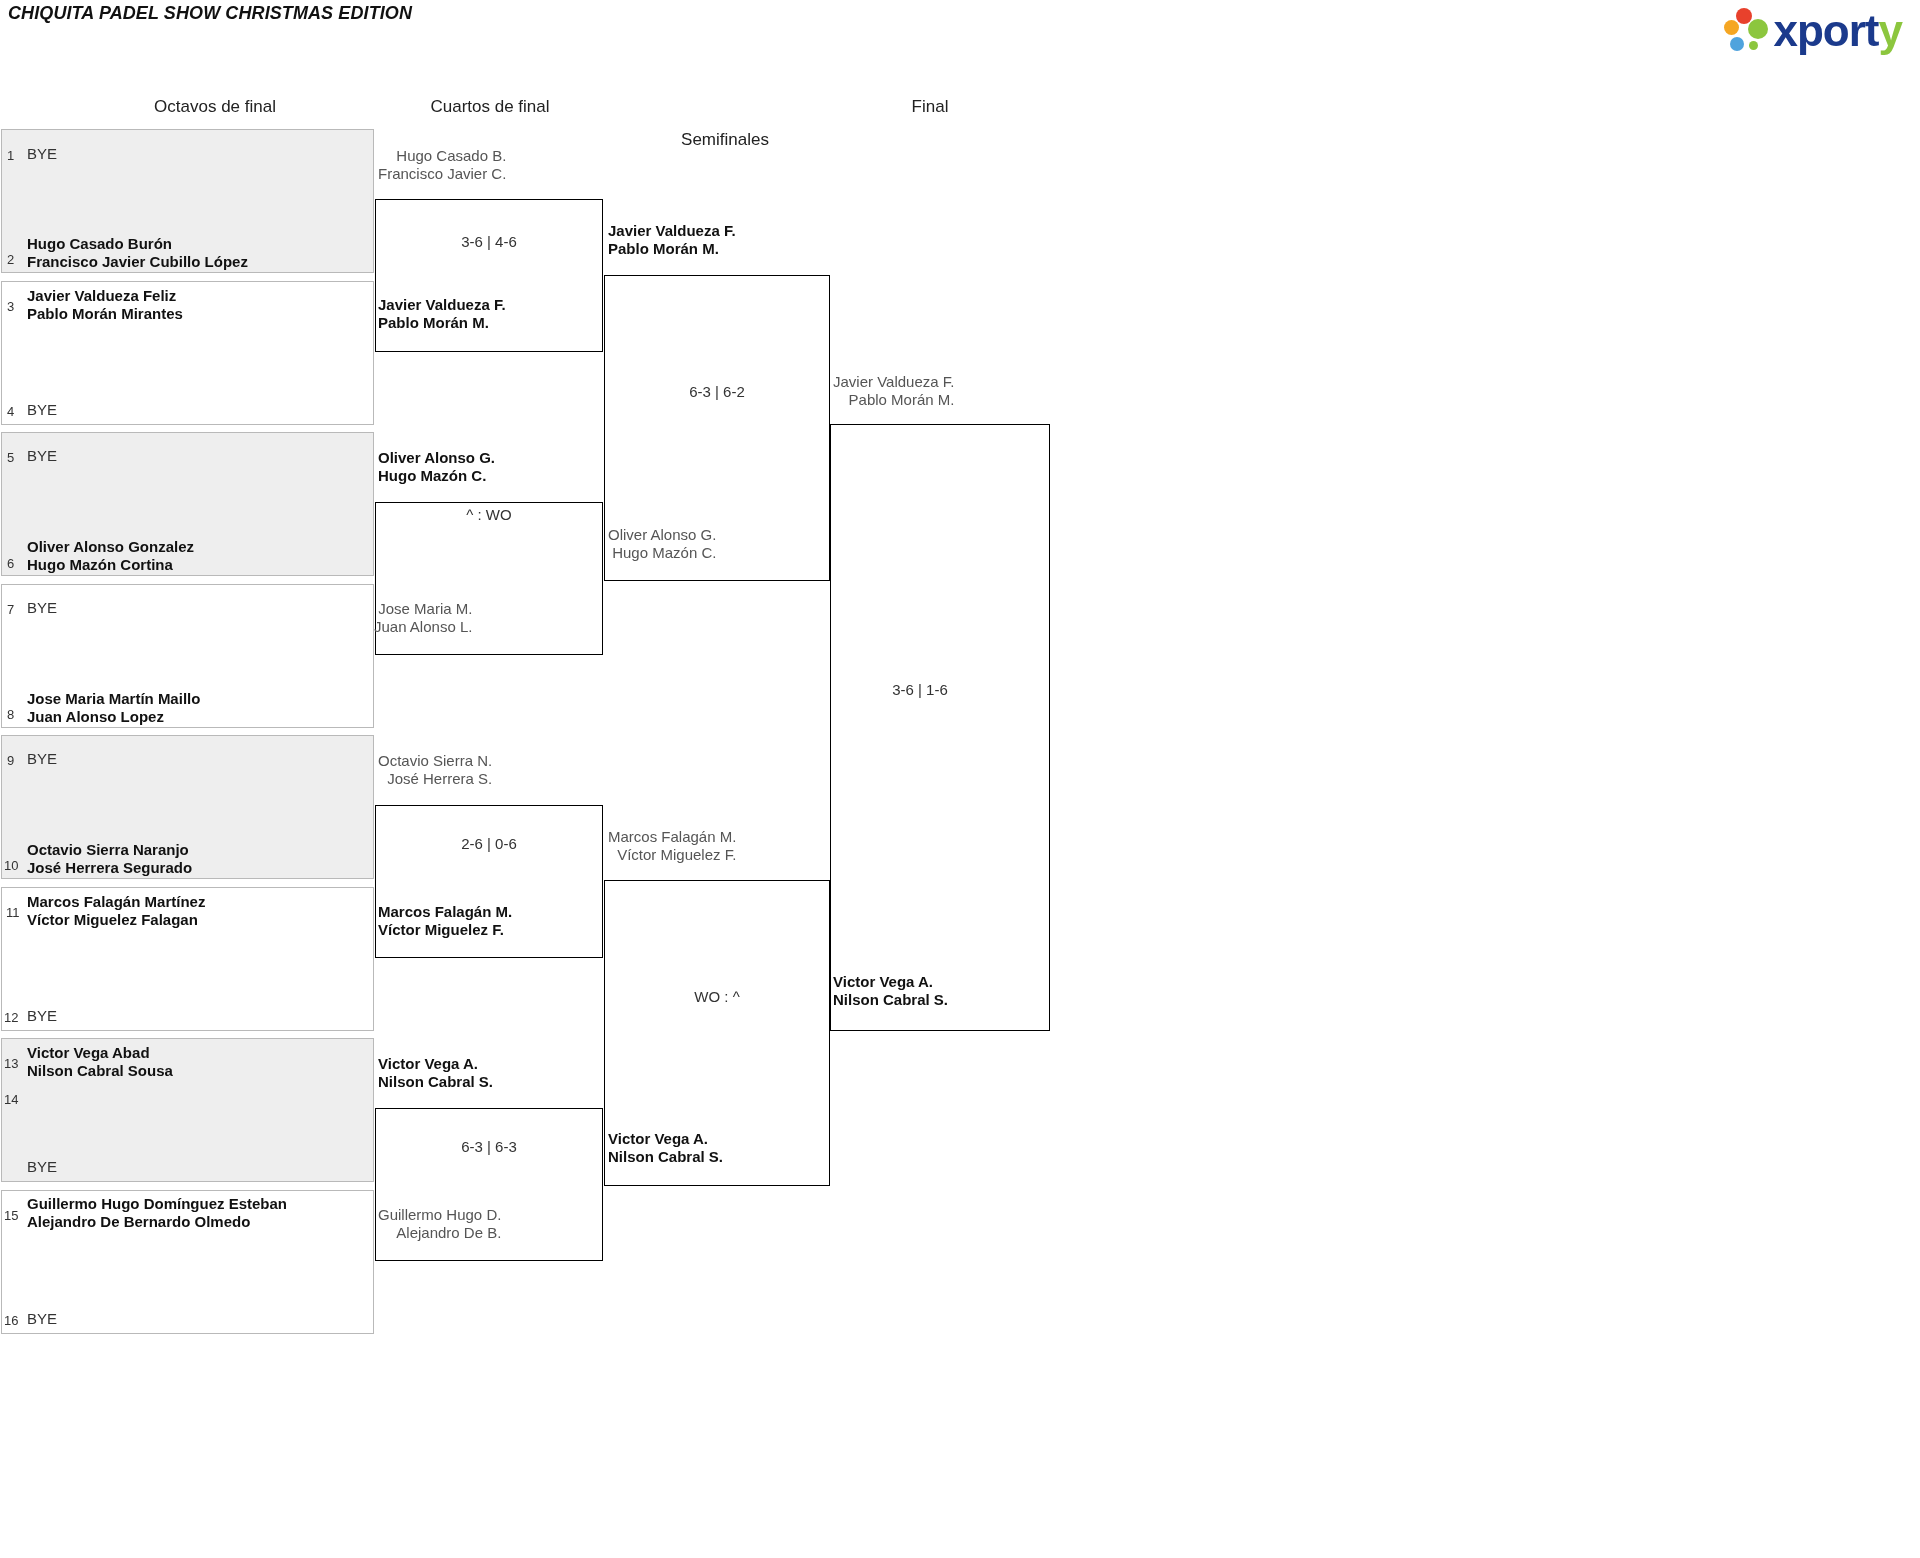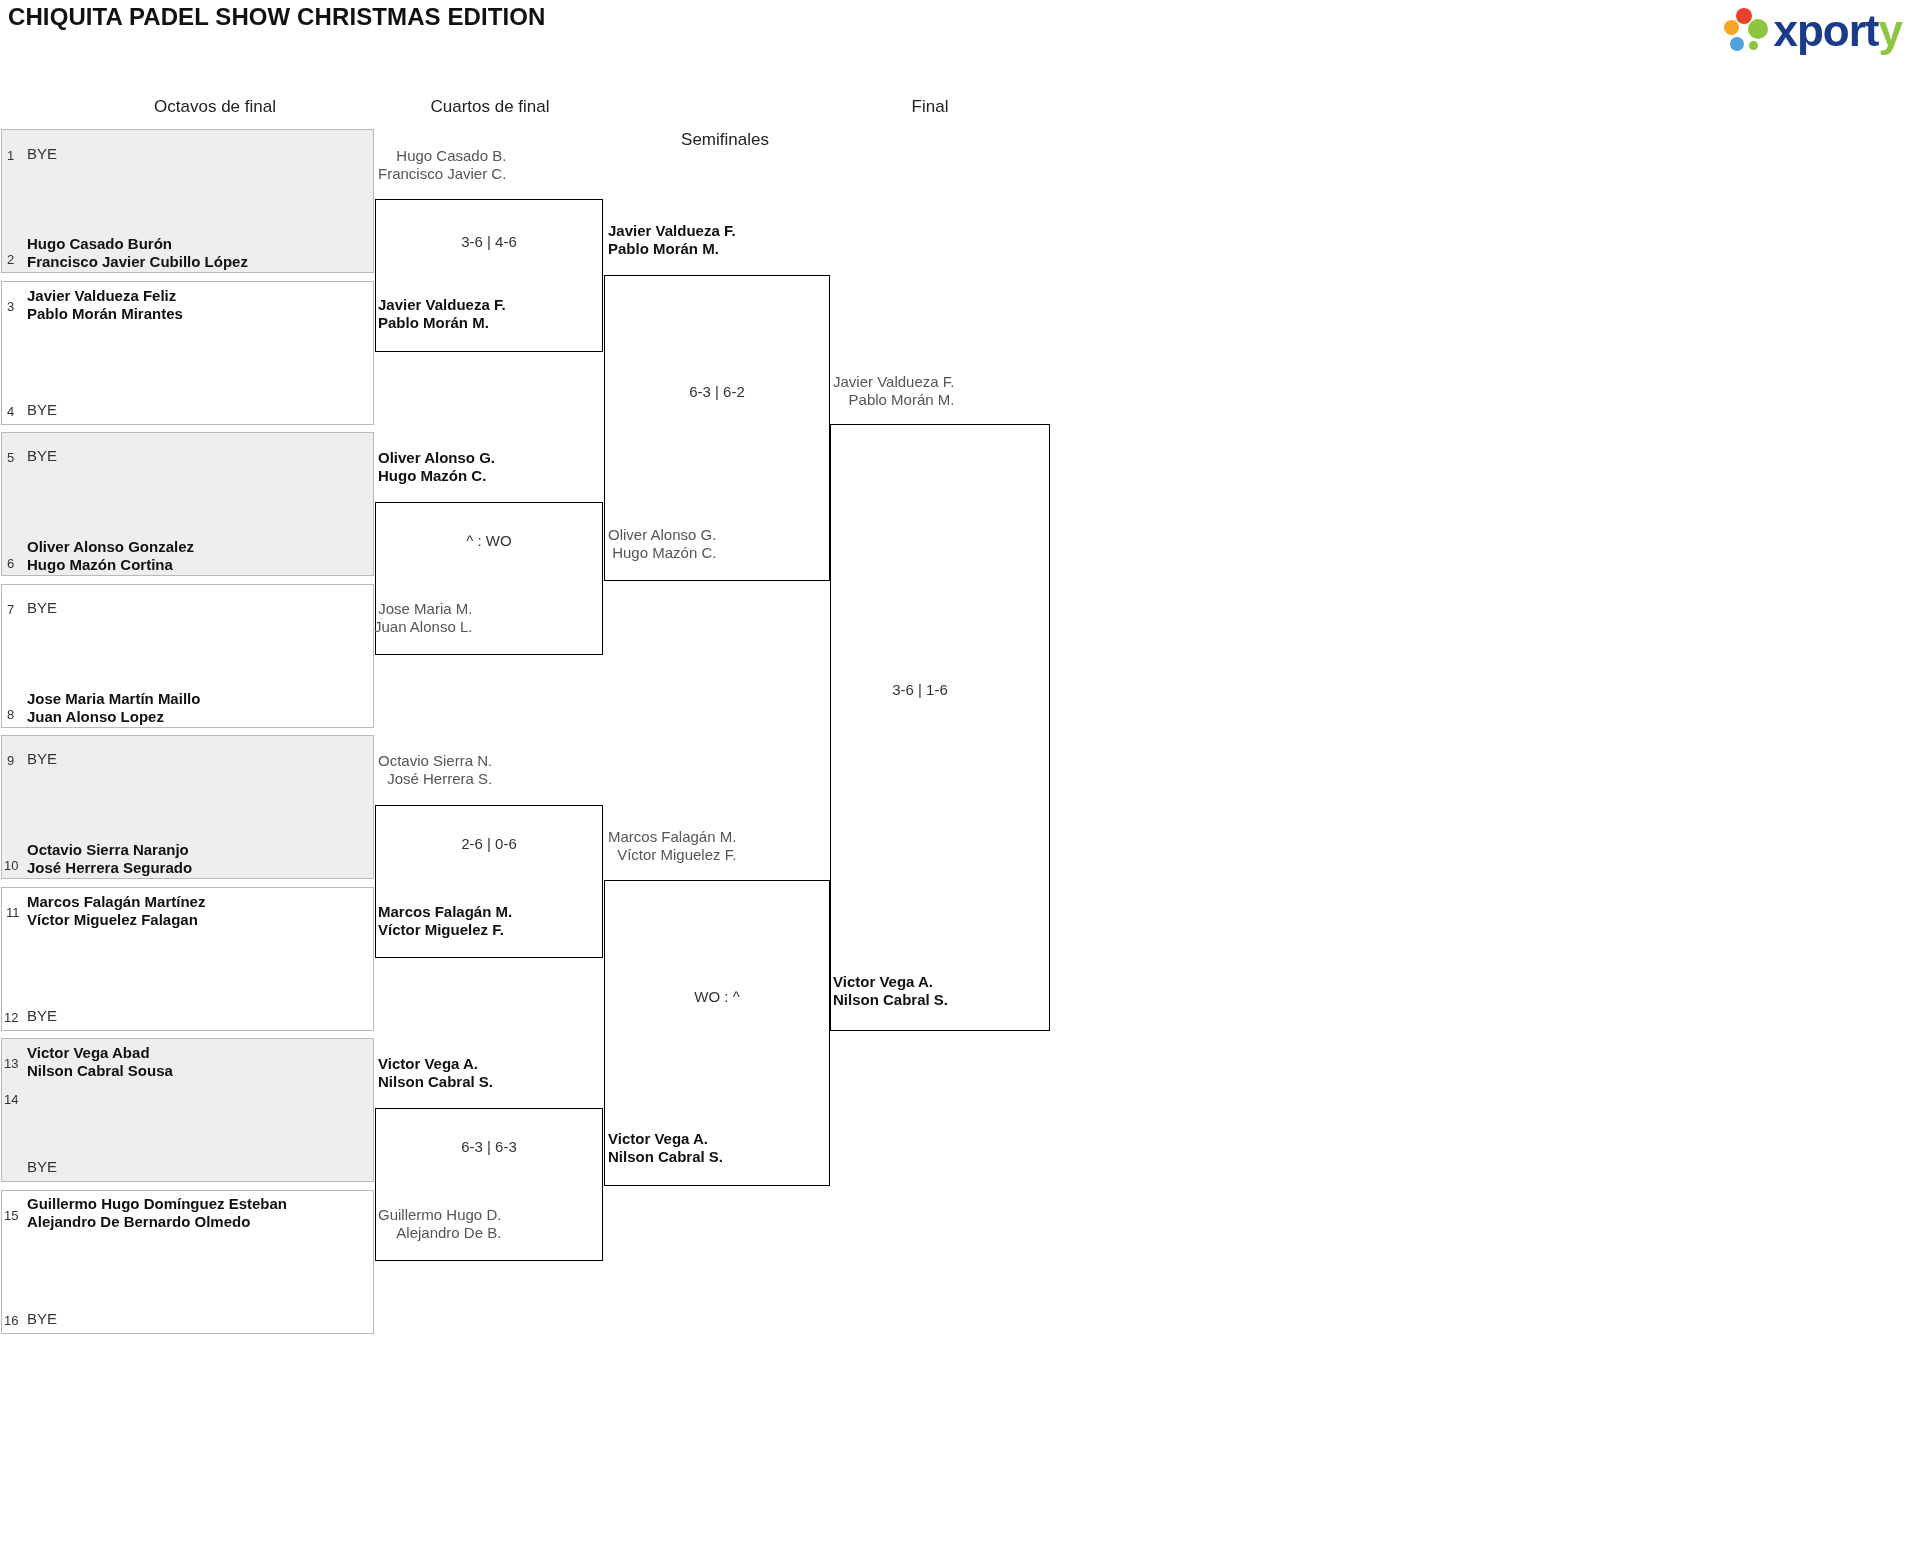--- a/index.html
+++ b/index.html
@@ -16,25 +16,26 @@
     overflow: hidden;
   }
   
   .title-block {
     position: absolute;
     left: 8px;
     top: 2px;
     line-height: 1.25;
   }
   .title-line {
-    font-size: 24px;
+    font-size: 18px;
     font-weight: bold;
     letter-spacing: 0.1px;
     color: #111;
     white-space: nowrap;
+    font-style: italic;
   }
   
   .logo {
     position: absolute;
     right: 18px;
     top: 8px;
     display: flex;
     align-items: center;
     gap: 6px;
   }
@@ -215,21 +216,21 @@
   <div class="player-pair bold" style="left:378px; top:296px;">
     <div>Javier Valdueza F.</div>
     <div>Pablo Morán M.</div>
   </div>
 
   <div class="player-pair bold" style="left:378px; top:449px;">
     <div>Oliver Alonso G.</div>
     <div>Hugo Mazón C.</div>
   </div>
   <div class="match-box" style="left:375px; top:502px; width:228px; height:153px;"></div>
-  <div class="score" style="left:375px; top:532px; width:228px;text-align:center;">^ : WO</div>
+  <div class="score" style="left:375px; top:506px; width:228px;text-align:center;">^ : WO</div>
   <div class="player-pair grey" style="left:374px; top:600px;">
     <div>Jose Maria M.</div>
     <div>Juan Alonso L.</div>
   </div>
 
   <div class="player-pair grey" style="left:378px; top:752px;">
     <div>Octavio Sierra N.</div>
     <div>José Herrera S.</div>
   </div>
   <div class="match-box" style="left:375px; top:805px; width:228px; height:153px;"></div>

